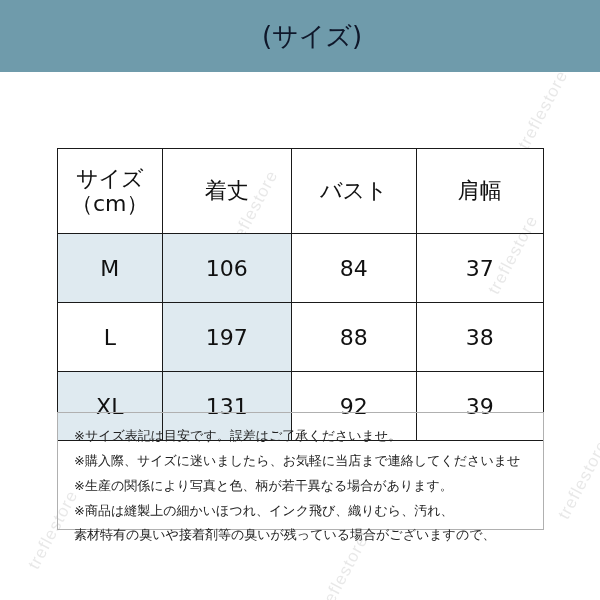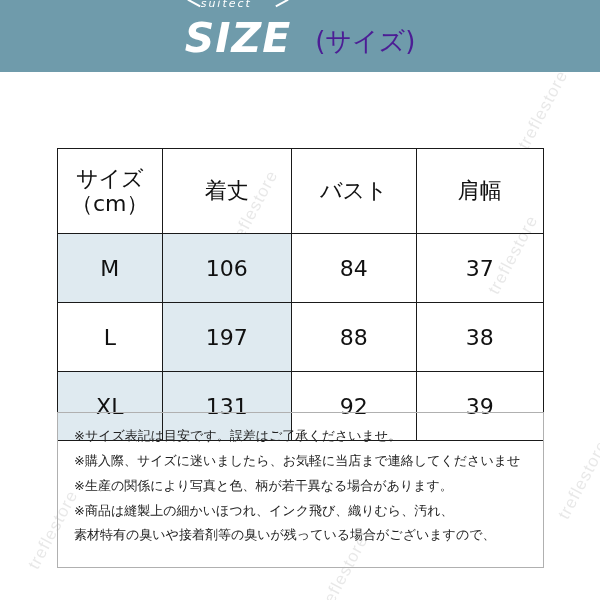--- a/index.html
+++ b/index.html
@@ -60,21 +60,21 @@
     position: absolute;
     top: -16px;
     width: 14px;
     height: 2px;
     background: #ffffff;
   }
   .tick-left { left: 2px; transform: rotate(28deg); }
   .tick-right { right: 2px; transform: rotate(-28deg); }
   .size-jp {
     font-size: 26px;
-    color: #4c1d95;
+    color: #0f172a;
     margin-left: 24px;
     font-family: "DejaVu Sans", sans-serif;
     line-height: 1;
     transform: translateY(-2px);
   }
 
   
   .wm {
     position: absolute;
     color: rgba(150,150,150,0.22);
@@ -137,45 +137,39 @@
   }
   .hdr-stack .l1 { display: block; }
   .hdr-stack .l2 { display: block; }
 
   
   .notes {
     position: absolute;
     left: 57px;
     top: 412px;
     width: 487px;
-    height: 156px;
+    height: 118px;
     border: 1px solid #b0b0b0;
     box-sizing: border-box;
     padding: 14px 16px 0 16px;
   }
   .notes p {
     margin: 0 0 6px 0;
     font-size: 13px;
     line-height: 1.45;
     color: #222222;
     font-family: "DejaVu Sans", sans-serif;
     white-space: nowrap;
   }
 </style>
 </head>
 <body>
 
 <div class="header">
   <div class="header-inner">
-    <span class="size-word">
-      <span class="suitect">suitect</span>
-      <span class="tick-left"></span>
-      <span class="tick-right"></span>
-      <span>SIZE</span>
-    </span>
     <span class="size-jp">(サイズ)</span>
   </div>
 </div>
 
 <div class="wm wm-a">treflestore</div>
 <div class="wm wm-b">treflestore</div>
 <div class="wm wm-c">treflestore</div>
 <div class="wm wm-d">treflestore</div>
 <div class="wm wm-e">treflestore</div>
 <div class="wm wm-f">treflestore</div>

